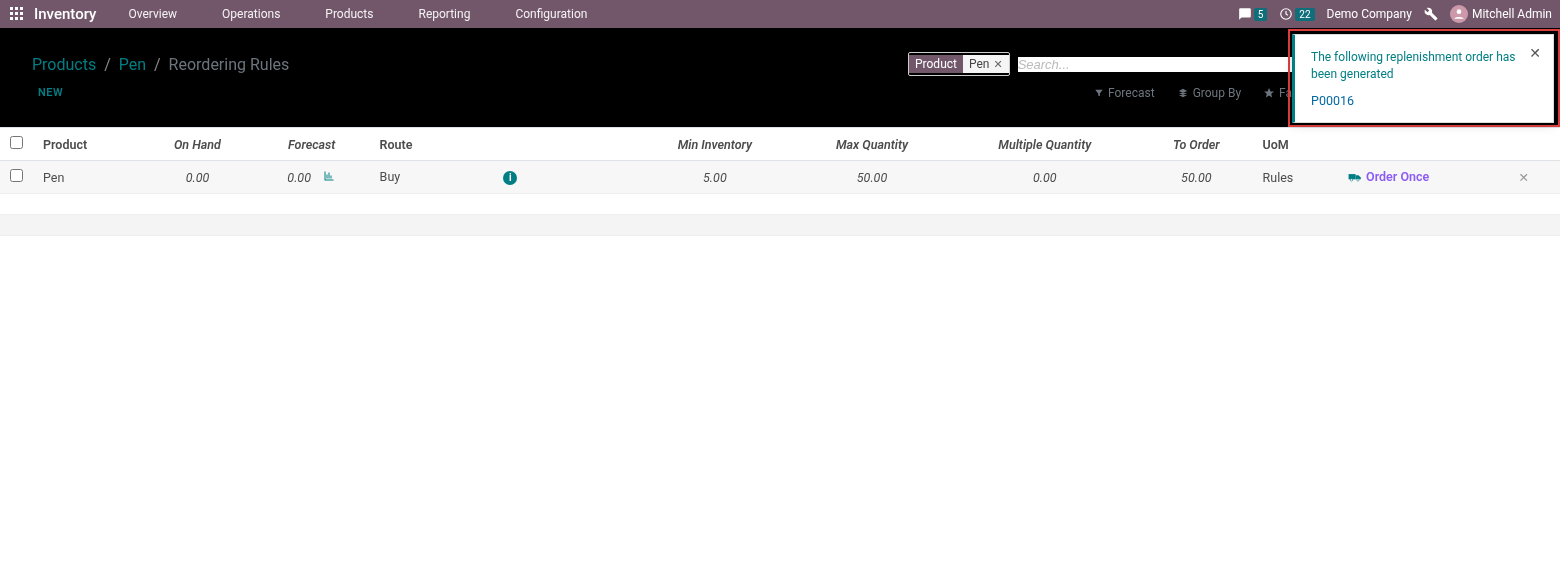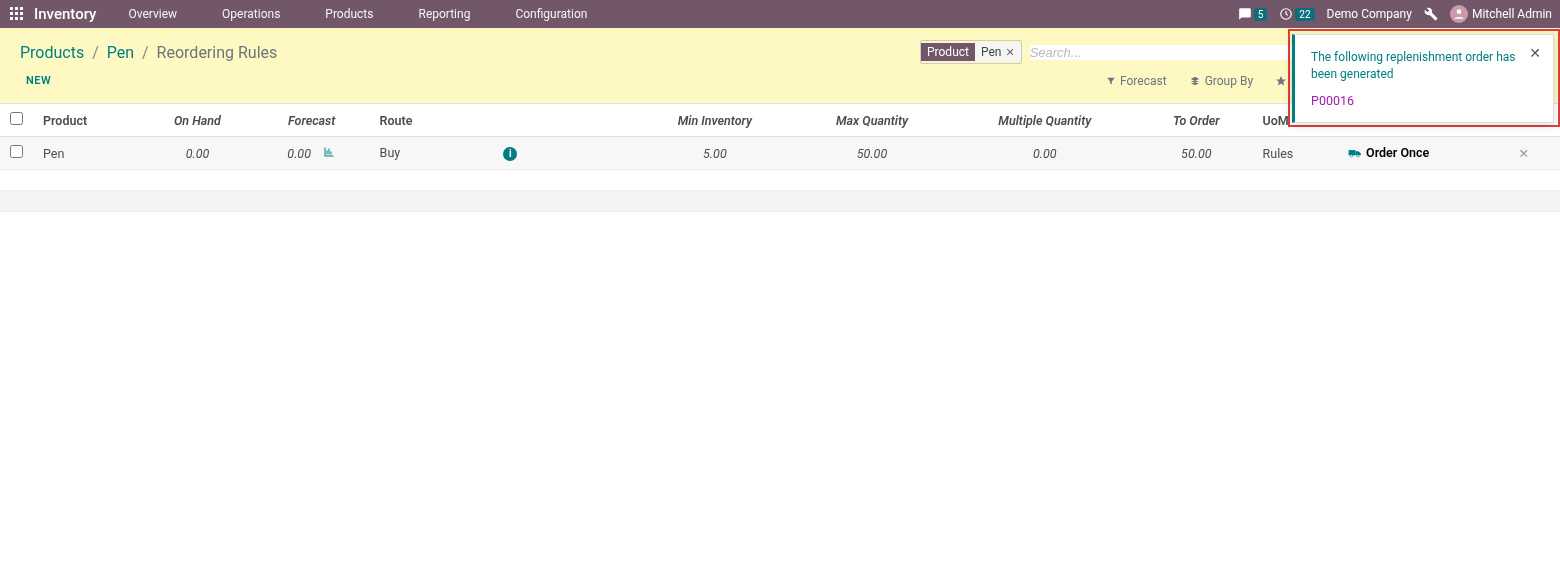--- a/index.html
+++ b/index.html
@@ -11,21 +11,21 @@
   .nav-brand { font-size: 15px; font-weight: 500; margin-right: 18px; }
   .nav-menu { display: flex; gap: 17px; }
   .nav-item { padding: 0 14px; font-size: 12px; cursor: pointer; opacity: 0.92; }
   .nav-spacer { flex: 1; }
   .nav-right { display: flex; align-items: center; gap: 12px; font-size: 12px; }
   .badge { background: #0e6e79; color: #fff; font-size: 10px; padding: 1px 4px; border-radius: 2px; margin-left: 2px; }
   .nav-right-item { display: inline-flex; align-items: center; cursor: pointer; }
   .avatar { width: 18px; height: 18px; border-radius: 50%; background: #c9a; margin-right: 4px; display:inline-flex; align-items:center; justify-content:center; }
   
   
-  .control-panel { background: #fef9c3; border-bottom: 1px solid #dee2e6; padding: 4px; }
+  .control-panel { background: #000000; border-bottom: 1px solid #dee2e6; padding: 16px; }
   .cp-row1 { display: flex; align-items: center; padding: 8px 16px 0 16px; }
   .breadcrumb { font-size: 16px; color: #017e84; }
   .breadcrumb .sep { color: #888; margin: 0 4px; }
   .breadcrumb .current { color: #6c757d; }
   .cp-spacer { flex: 1; }
   .search-area { display: flex; align-items: center; min-width: 620px; justify-content:flex-start; }
   .facet { display: inline-flex; height: 24px; align-items: center; border: 1px solid #ccc; border-radius: 2px; overflow: hidden; margin-right: 8px; }
   .facet-label { background: #72576b; color: #fff; padding: 2px 6px; font-size: 12px; }
   .facet-value { background: #f5f5f5; color: #444; padding: 2px 6px; font-size: 12px; display:flex; align-items:center; gap:4px;}
   .facet-x { cursor: pointer; color:#666; font-size:11px; }
@@ -44,31 +44,31 @@
   
   .list-view { width: 100%; }
   table { width: 100%; border-collapse: collapse; }
   th { text-align: left; font-weight: 600; font-size: 12.5px; padding: 8px 10px; border-bottom: 1px solid #dee2e6; color: #4c4c4c; }
   td { padding: 8px 10px; border-bottom: 1px solid #eee; font-size: 12.5px; vertical-align: middle; }
   .col-check { width: 30px; }
   .num { text-align: center; font-style: italic; }
   tbody tr { background: #f7f7f7; }
   .chart-icon { color: #017e84; margin-left: 8px; cursor:pointer; }
   .info-icon { color: #017e84; margin-left: 8px; cursor:pointer; display:inline-flex; width:14px; height:14px; border-radius:50%; background:#017e84; color:#fff; align-items:center; justify-content:center; font-size:10px; font-weight:bold;}
-  .order-btn { color: #000000; font-weight: 600; cursor: pointer; display:inline-flex; align-items:center; gap:4px;}
+  .order-btn { color: #8b5cf6; font-weight: 600; cursor: pointer; display:inline-flex; align-items:center; gap:4px;}
   .truck-icon { width:14px; height:10px; }
   .row-delete { color:#999; cursor:pointer; }
   
   .footer-band { height: 22px; background: linear-gradient(#f4f4f4,#f4f4f4); border-top:1px solid #eee; border-bottom:1px solid #eee; margin-top: 20px;}
   
   
   .toast { position: absolute; top: 34px; right: 6px; width: 262px; background: #fff; border: 2px solid #e55;  border-left: 4px solid #017e84; padding: 14px 16px; box-shadow: 0 2px 10px rgba(0,0,0,0.15); }
   .highlight-box { position:absolute; top:29px; right:0; width:272px; height:98px; border:2px solid #e03e3e; pointer-events:none; }
   .toast-title { color: #017e84; font-weight: 400; font-size: 12px; line-height:1.4; margin-bottom: 10px; padding-right:16px; }
-  .toast-body { color: #a21caf; font-size: 12.5px; }
+  .toast-body { color: #0369a1; font-size: 12.5px; }
   .toast-close { position: absolute; top: 10px; right: 12px; cursor: pointer; color: #555; font-size: 14px; }
   
   input[type=checkbox]{ width:13px; height:13px; }
 </style>
 </head>
 <body>
 
 <div class="navbar">
   <span class="nav-apps">
     <svg width="14" height="14" viewBox="0 0 14 14">

